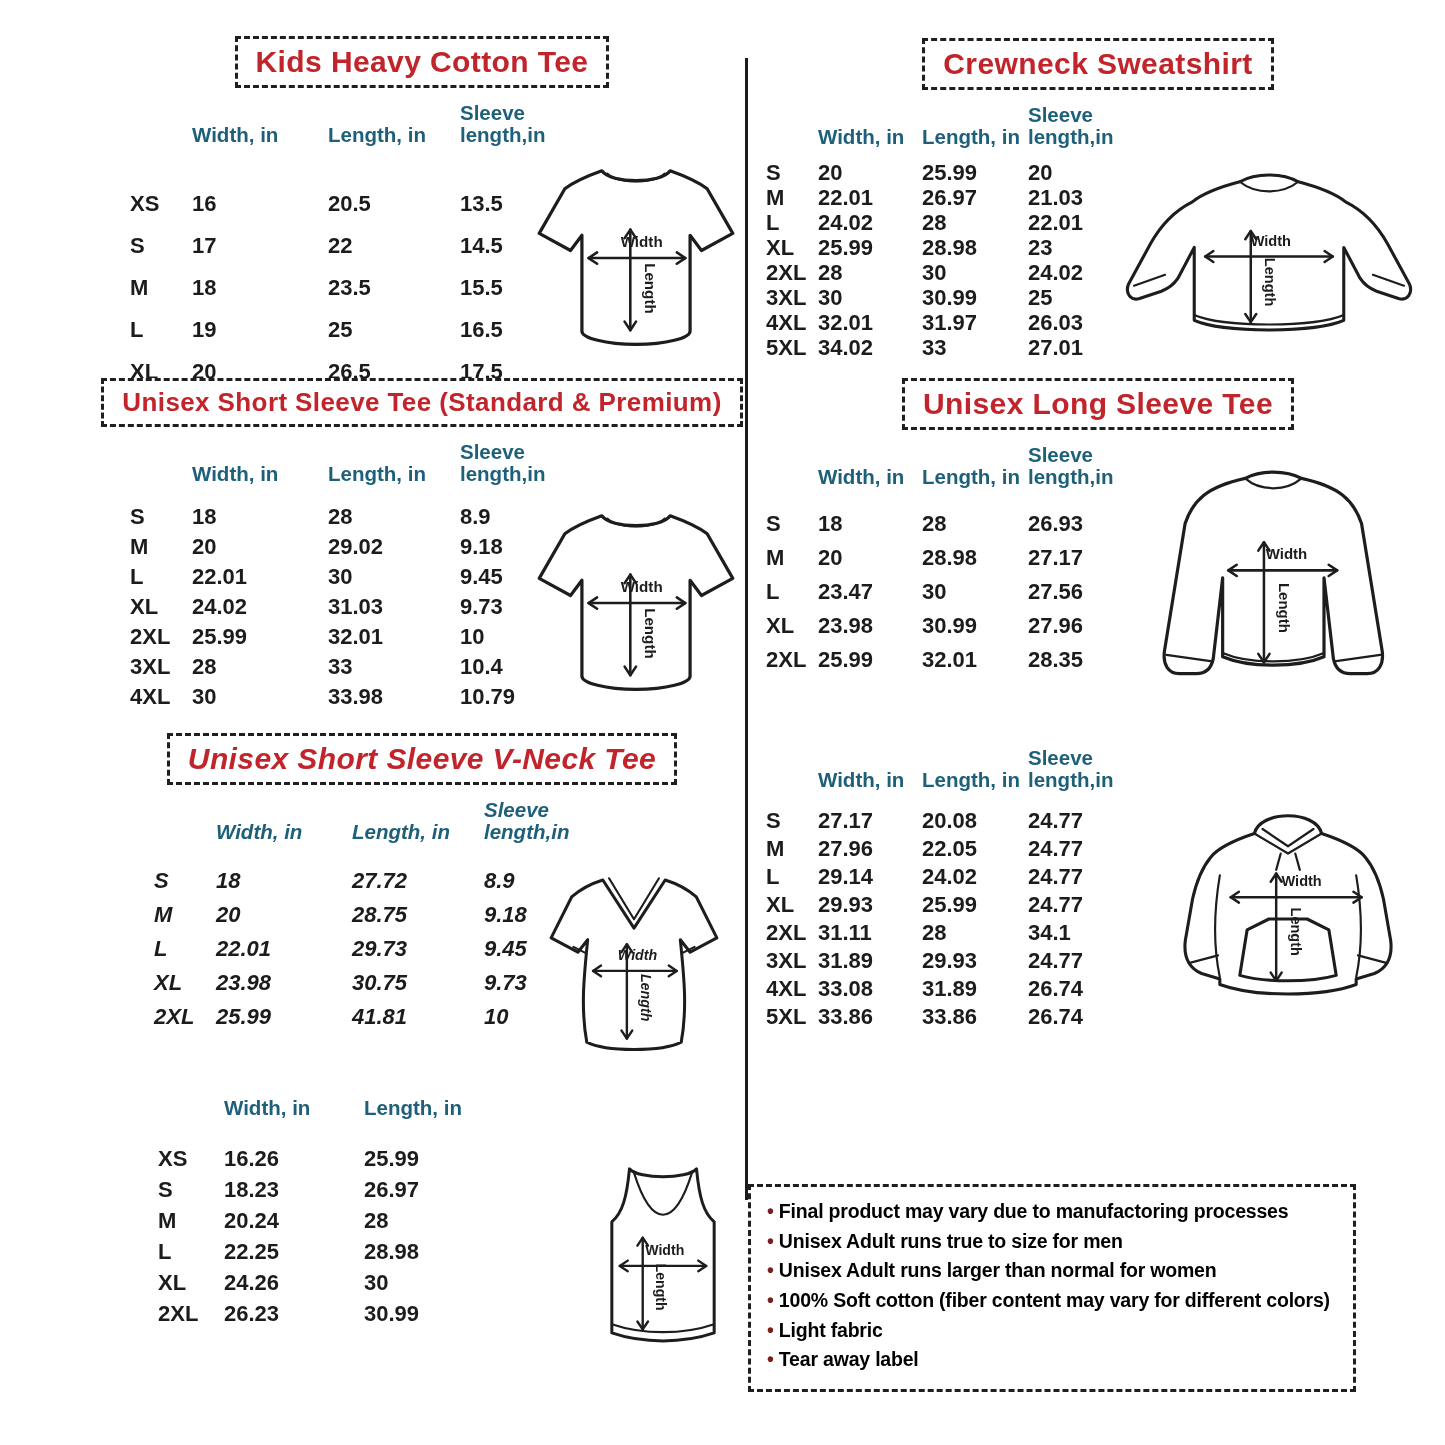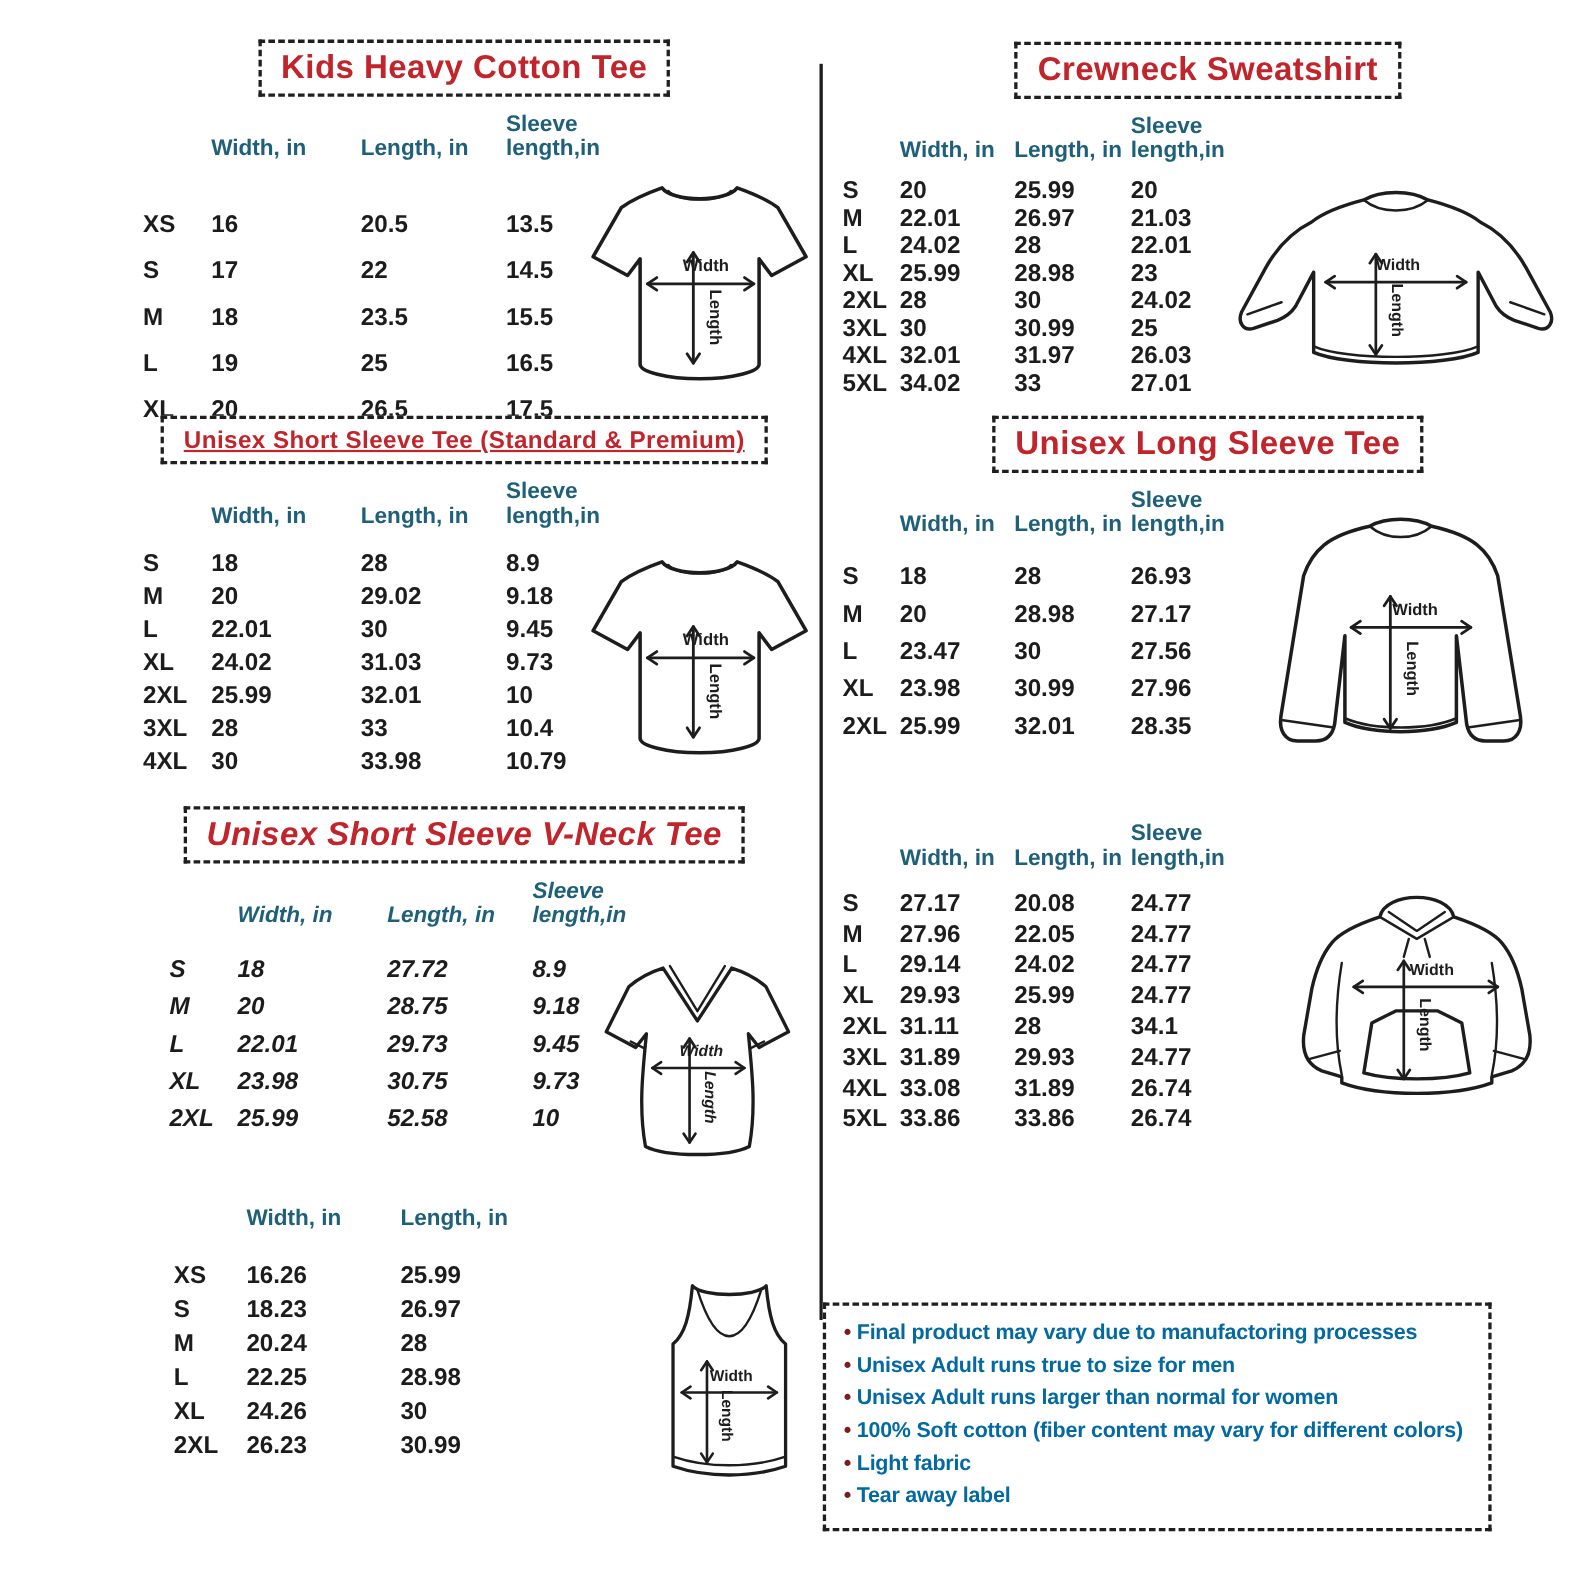--- a/index.html
+++ b/index.html
@@ -8,21 +8,21 @@
   *{box-sizing:border-box;margin:0;padding:0;}
   body{background:#ffffff;font-family:"Liberation Sans",sans-serif;}
   .page{position:relative;width:1445px;height:1445px;background:#ffffff;overflow:hidden;
         font-weight:700;color:var(--ink);border-radius:28px;}
   .divider{position:absolute;left:745px;top:58px;width:3px;height:1142px;background:#1c1c1c;}
 
   .section{position:absolute;}
   .title-box{width:max-content;max-width:100%;margin:0 auto;border:3px dashed #1f1f1f;
              padding:6px 18px;background:#fff;}
   .title{color:var(--red);font-size:30px;white-space:nowrap;letter-spacing:.4px;}
-  .small-title .title{font-size:22px;text-decoration:underline;}
+  .small-title .title{font-size:26px;}
   .content{display:flex;align-items:flex-start;margin-top:14px;}
 
   .size-table{display:grid;align-content:start;}
   .cols4{grid-template-columns:62px 136px 132px 96px;}
   .cols4r{grid-template-columns:52px 104px 106px 104px;}
   .cols3{grid-template-columns:66px 140px 140px;}
   .ml32{margin-left:32px;} .ml56{margin-left:56px;} .ml60{margin-left:60px;} .ml4{margin-left:4px;}
   .g20{row-gap:20px;} .g12{row-gap:12px;} .g9{row-gap:9px;} .g8{row-gap:8px;} .g6{row-gap:6px;} .g3{row-gap:3px;}
   .th{color:var(--teal);font-size:20.5px;line-height:1.06;white-space:pre-line;
       align-self:end;padding-bottom:14px;}
@@ -33,21 +33,21 @@
   .garment{flex:none;}
   .ln{fill:none;stroke:#1d1d1d;stroke-width:3.4;stroke-linecap:round;stroke-linejoin:round;}
   .thin{stroke-width:2.4;}
   .fillw{fill:#ffffff;}
   .ar{stroke-width:2.7;}
   .garment text{font-size:16px;font-weight:700;fill:#1d1d1d;font-family:"Liberation Sans",sans-serif;}
 
   .notes{position:absolute;left:748px;top:1184px;width:608px;border:3px dashed #1f1f1f;
          padding:10px 16px 14px 16px;background:#fff;}
   .notes ul{list-style:none;}
-  .notes li{font-size:19.5px;line-height:1.52;color:#0369a1;letter-spacing:-.2px;}
+  .notes li{font-size:19.5px;line-height:1.52;color:#000000;letter-spacing:-.2px;}
   .notes li::before{content:"\2022  ";color:var(--maroon);}
 </style>
 </head>
 <body>
 
 <div class="page">
   <div class="divider"></div>
 
   <section class="section" style="left:98px;top:36px;width:648px;">
     <div class="title-box">
@@ -177,21 +177,21 @@
           <span class="cell size">L</span>
           <span class="cell val">22.01</span>
           <span class="cell val">29.73</span>
           <span class="cell val">9.45</span>
           <span class="cell size">XL</span>
           <span class="cell val">23.98</span>
           <span class="cell val">30.75</span>
           <span class="cell val">9.73</span>
           <span class="cell size">2XL</span>
           <span class="cell val">25.99</span>
-          <span class="cell val">52.58</span>
+          <span class="cell val">41.81</span>
           <span class="cell val">10</span>
         </div>
       <svg class="garment" width="196" height="214" viewBox="0 0 220 240" style="margin:56px 0 0 -44px">
         <path class="ln fillw" d="M75 28 C62 32 48 40 40 47 L17 93 L47 109 L58 95 C54 135 50 172 57 210 C78 221 142 221 163 210 C170 172 166 135 162 95 L173 109 L203 93 L180 47 C172 40 158 32 145 28 L110 82 Z"></path>
         <path class="ln thin" d="M82 26 L110 72 L138 26"></path>
         <path class="ln thin" d="M42 103 L56 110 M178 103 L164 110"></path>
         <g>
           <line class="ln ar" x1="64" y1="130" x2="158" y2="130"></line>
           <path class="ln ar" d="M73 124 L64 130 L73 136 M149 124 L158 130 L149 136"></path>
           <text x="114" y="118" text-anchor="middle">Width</text>

